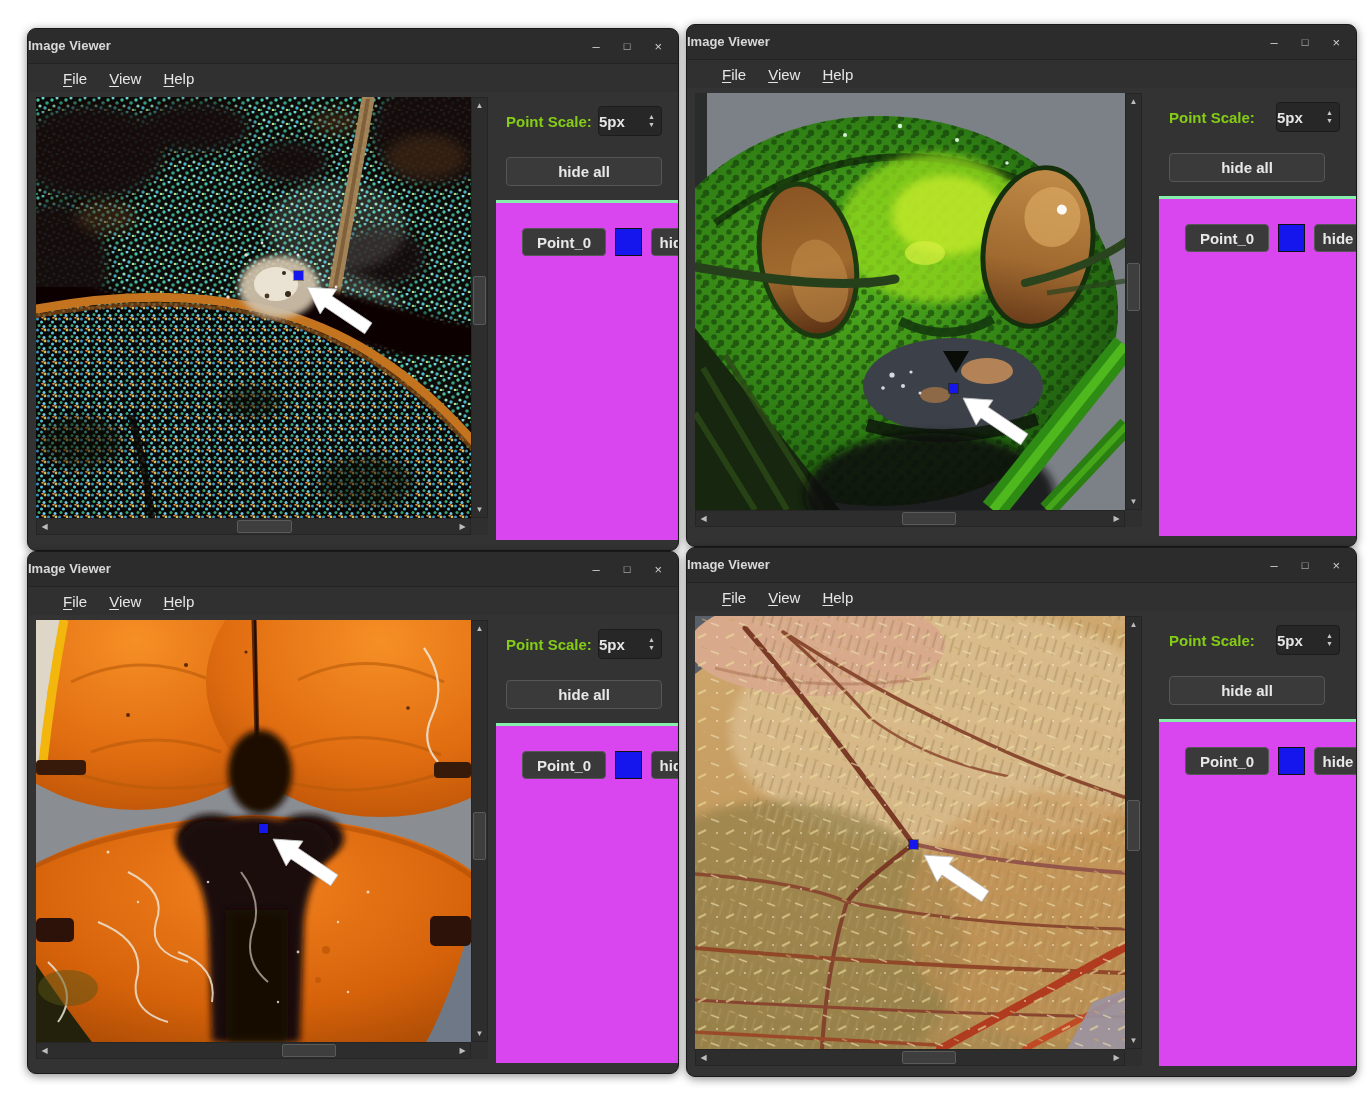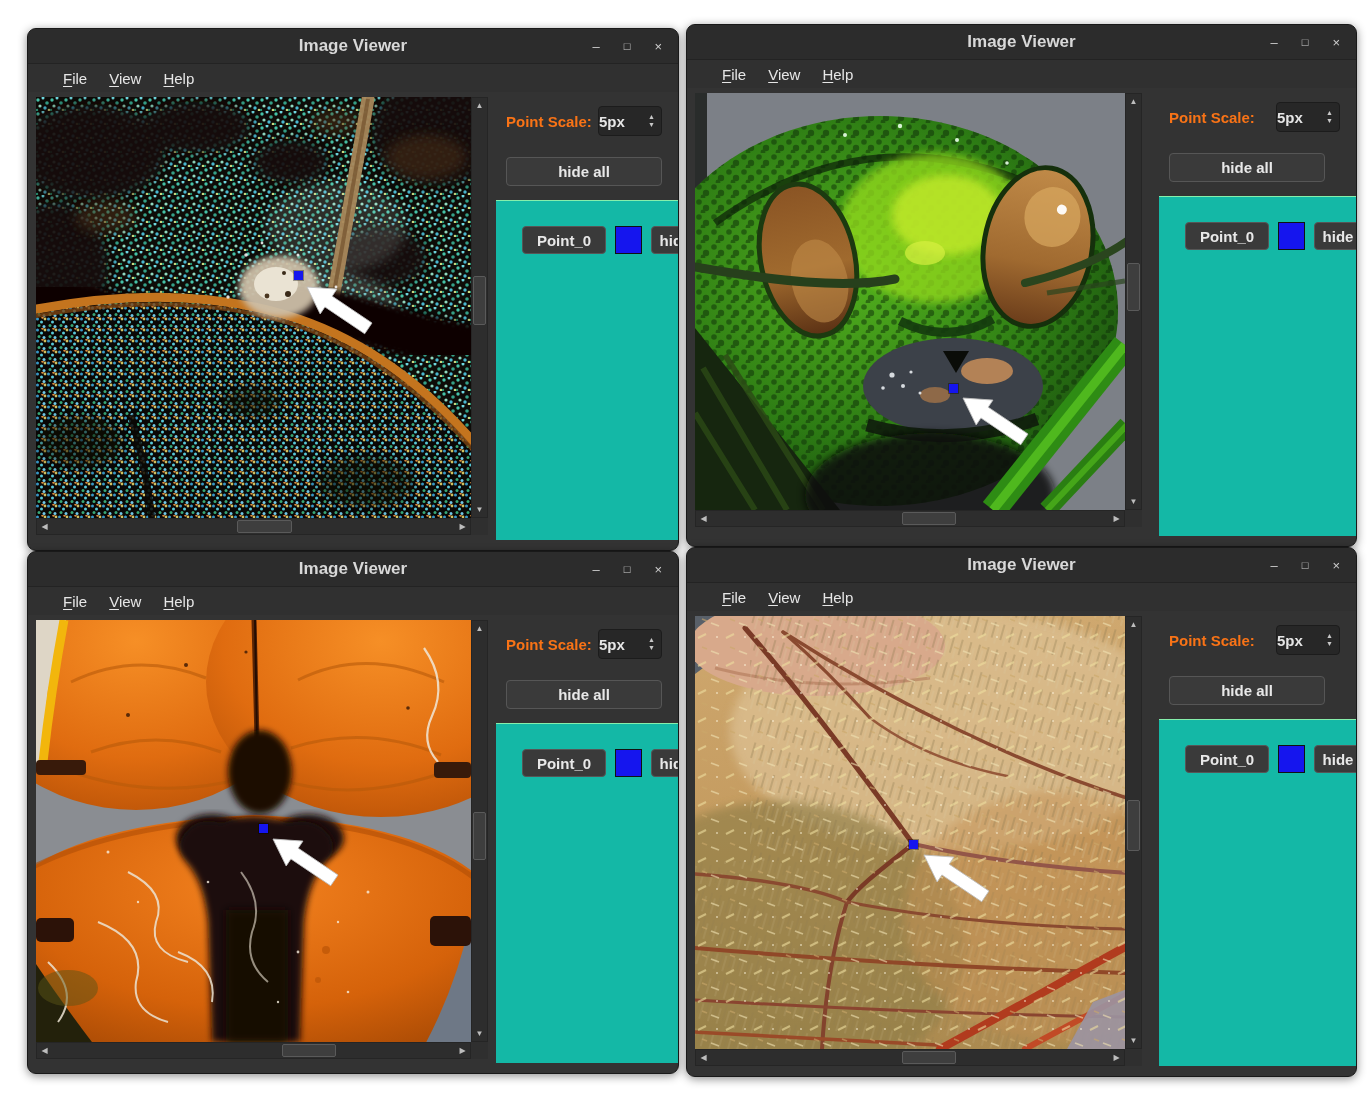--- a/index.html
+++ b/index.html
@@ -2,21 +2,21 @@
 <html><head>
 <meta charset="utf-8">
 <style>
   html,body{margin:0;padding:0}
   body{width:1369px;height:1104px;background:#ffffff;position:relative;
        font-family:"Liberation Sans",sans-serif;overflow:hidden}
   .window{position:absolute;background:#333333;border:1px solid #191919;border-radius:9px;
           overflow:hidden;box-shadow:0 2px 10px rgba(0,0,0,.45)}
   .titlebar{height:34px;background:#2c2c2c;border-bottom:1px solid #232323;position:relative;
             border-radius:8px 8px 0 0}
-  .title{position:absolute;left:0;right:0;text-align:center;line-height:34px;font-size:17px;
+  .title{position:absolute;left:0;right:0;text-align:left;line-height:34px;font-size:13px;
          font-weight:700;color:#d8d8d8}
   .controls{position:absolute;right:16px;top:0;height:34px;display:flex;gap:24px;align-items:center;z-index:2}
   .wbtn{color:#cfcfcf;font-size:13px;line-height:1;cursor:default}
   .wbtn.maxg{font-size:11px}
   .menubar{height:28px;background:#303030;display:flex;align-items:center;padding-left:26px;gap:4px}
   .menu-item{color:#e6e6e6;font-size:15px;padding:2px 9px}
   u{text-decoration:underline;text-underline-offset:2px}
   .viewport{position:absolute;left:8px;top:68px;display:grid;
             grid-template-columns:1fr 17px;grid-template-rows:1fr 17px}
   .img-area{grid-column:1;grid-row:1;position:relative;overflow:hidden;background:#222}
@@ -29,30 +29,30 @@
   .corner{grid-column:2;grid-row:2;background:#2f2f2f}
   .sarrow{flex:0 0 15px;font-size:8px;color:#bdbdbd;text-align:center;line-height:15px;cursor:default}
   .hscroll .sarrow{line-height:16px}
   .vtrack{flex:1;position:relative}
   .htrack{flex:1;position:relative}
   .vthumb{position:absolute;left:1px;right:1px;background:#3e3e3e;border:1px solid #5a5a5a;border-radius:2px}
   .hthumb{position:absolute;top:1px;bottom:1px;background:#3e3e3e;border:1px solid #5a5a5a;border-radius:2px}
   .panel{position:absolute;top:68px;bottom:10px;left:468px;right:0}
   .win-right .panel{left:472px}
   .ps-row{display:flex;align-items:center;margin:9px 0 0 10px;height:30px}
-  .ps-label{font-size:15px;color:#f97316;font-weight:600}
+  .ps-label{font-size:15px;color:#84cc16;font-weight:600}
   .spinner{margin-left:auto;margin-right:16px;width:64px;height:30px;background:#272727;
            border:1px solid #1c1c1c;border-radius:4px;display:flex;align-items:center;box-sizing:border-box}
   .spin-val{flex:1;text-align:left;font-size:15px;color:#e5e5e5;font-weight:600}
   .spin-arrows{width:15px;display:flex;flex-direction:column;padding-right:2px}
   .spin-up,.spin-dn{font-size:7px;line-height:8px;color:#c8c8c8;text-align:center;cursor:default}
   .btn{background:#3a3a3a;border:1px solid #565656;border-radius:4px;color:#e8e8e8;
        font-size:15px;font-weight:600;font-family:"Liberation Sans",sans-serif;cursor:default}
   .hideall{display:block;margin:21px 0 0 10px;width:156px;height:29px}
-  .subpanel{position:absolute;top:103px;left:0;right:0;bottom:0;background:#14b8a6;border-top:1px solid #86efac}
+  .subpanel{position:absolute;top:103px;left:0;right:0;bottom:0;background:#d946ef;border-top:3px solid #86efac}
   .point-row{display:flex;align-items:center;margin-top:25px;padding-left:26px;gap:9px;white-space:nowrap}
   .pname{width:84px;height:28px;flex:0 0 auto}
   .swatch{width:27px;height:28px;flex:0 0 auto;border:1px solid #111;box-sizing:border-box}
   .phide{width:48px;height:28px;flex:0 0 auto}
 </style>
 </head>
 <body>
 
 <div class="window win-left" style="left:27px;top:28px;width:650px;height:521px">
   <div class="titlebar">

